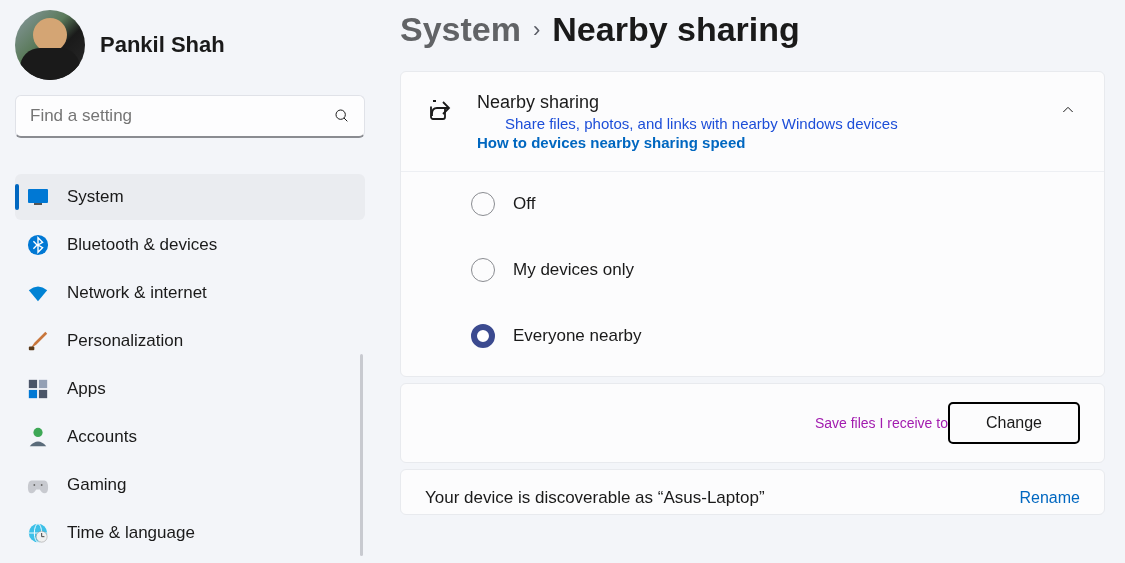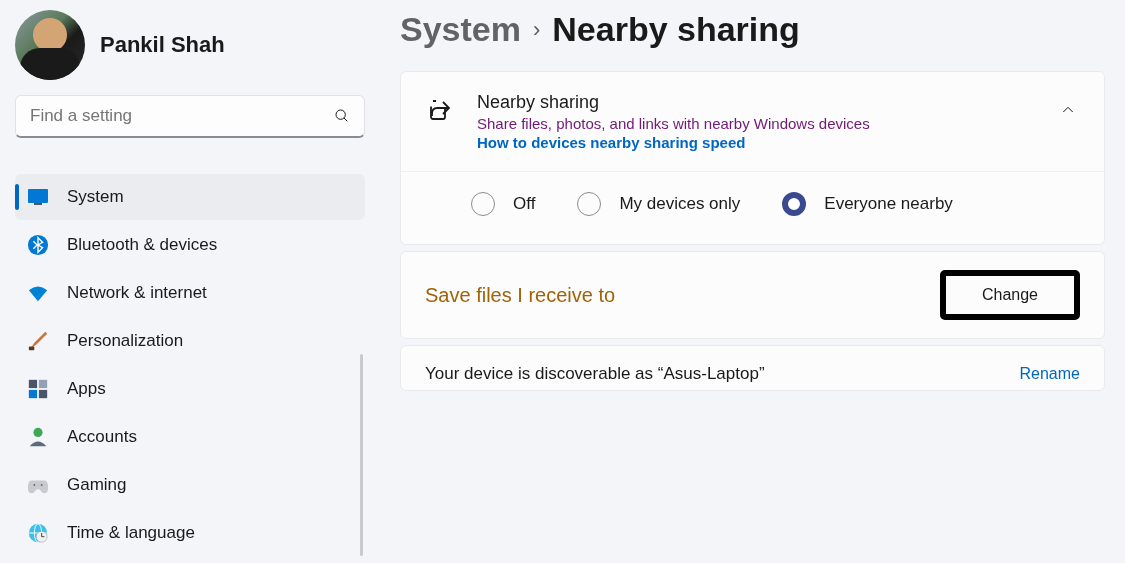--- a/index.html
+++ b/index.html
@@ -176,41 +176,42 @@
     .card-header-text {
       flex: 1;
     }
     .card-title {
       font-size: 18px;
       color: #1a1a1a;
       margin-bottom: 2px;
     }
     .card-subtitle {
       font-size: 15px;
-      color: #701a75;
+      color: #1d4ed8;
       margin-bottom: 2px;
+      margin-left: 28px;
     }
     .card-link {
       font-size: 15px;
       font-weight: 600;
       color: #0067c0;
       cursor: pointer;
     }
     .chevron-icon {
       width: 16px;
       height: 16px;
       stroke: #1a1a1a;
       stroke-width: 1.5;
       fill: none;
       margin-top: 10px;
     }
     .radio-group {
       padding: 20px 70px 28px 70px;
       display: flex;
-      flex-direction: row;
+      flex-direction: column;
       gap: 42px;
     }
     .radio-item {
       display: flex;
       align-items: center;
       gap: 18px;
       cursor: pointer;
     }
     .radio-circle {
       width: 24px;
@@ -229,30 +230,31 @@
     }
     .save-card {
       display: flex;
       align-items: center;
       padding: 18px 24px;
     }
     .save-text {
       flex: 1;
     }
     .save-title {
-      font-size: 20px;
-      color: #a16207;
+      font-size: 14px;
+      color: #a21caf;
+      text-align: right;
     }
     .save-path {
       font-size: 14px;
       color: #5a5d66;
     }
     .change-btn {
       background: #fcfcfd;
-      border: 6px solid #000000;
+      border: 2px solid #000000;
       border-radius: 5px;
       padding: 10px 36px;
       font-size: 16px;
       color: #1a1a1a;
       cursor: pointer;
     }
     .discover-card {
       display: flex;
       align-items: center;
       padding: 18px 24px 6px 24px;

